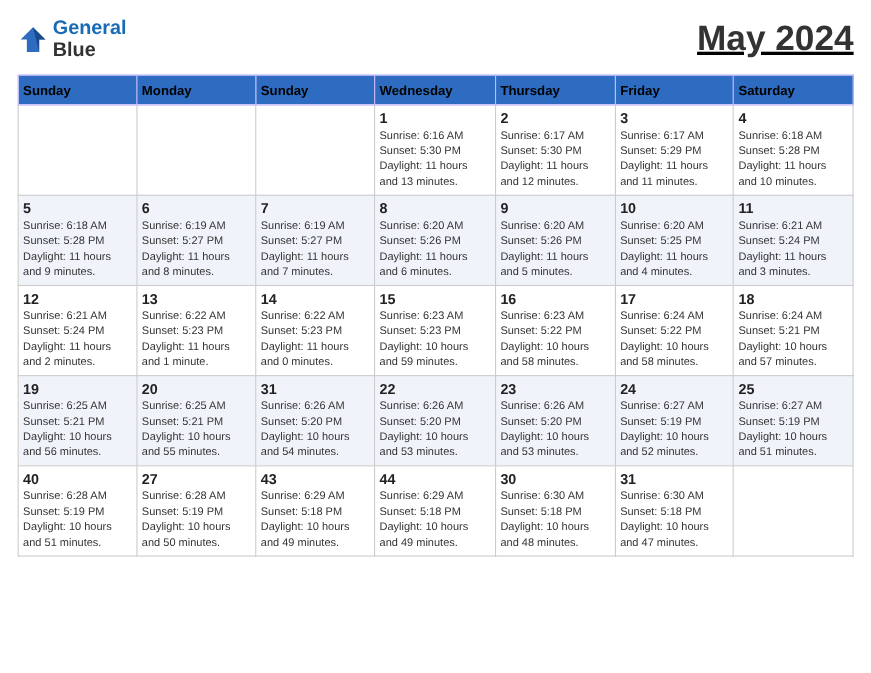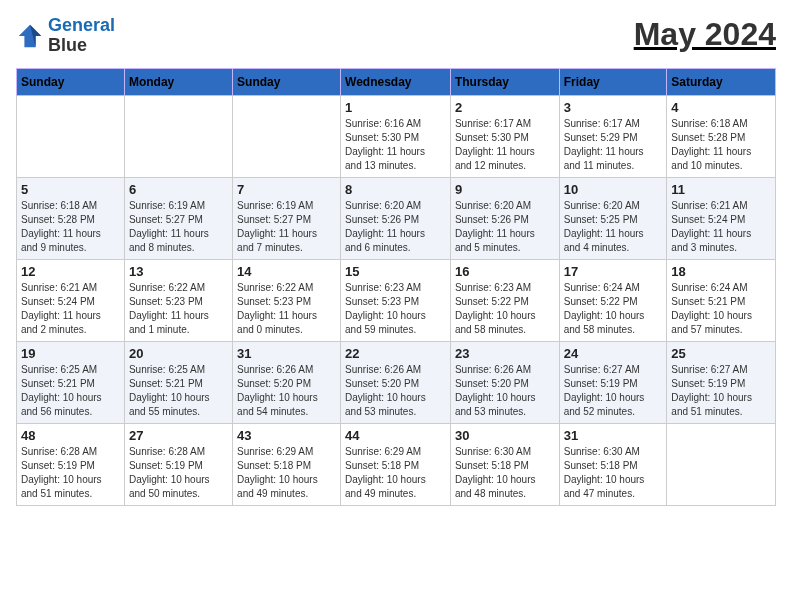--- a/index.html
+++ b/index.html
@@ -301,21 +301,21 @@
         <td>
           <div class="day-number">25</div>
           <div class="day-info" style="white-space: pre-line;">Sunrise: 6:27 AM
 Sunset: 5:19 PM
 Daylight: 10 hours
 and 51 minutes.</div>
         </td>
       </tr>
       <tr>
         <td>
-          <div class="day-number">48</div>
+          <div class="day-number">40</div>
           <div class="day-info" style="white-space: pre-line;">Sunrise: 6:28 AM
 Sunset: 5:19 PM
 Daylight: 10 hours
 and 51 minutes.</div>
         </td>
         <td>
           <div class="day-number">27</div>
           <div class="day-info" style="white-space: pre-line;">Sunrise: 6:28 AM
 Sunset: 5:19 PM
 Daylight: 10 hours

